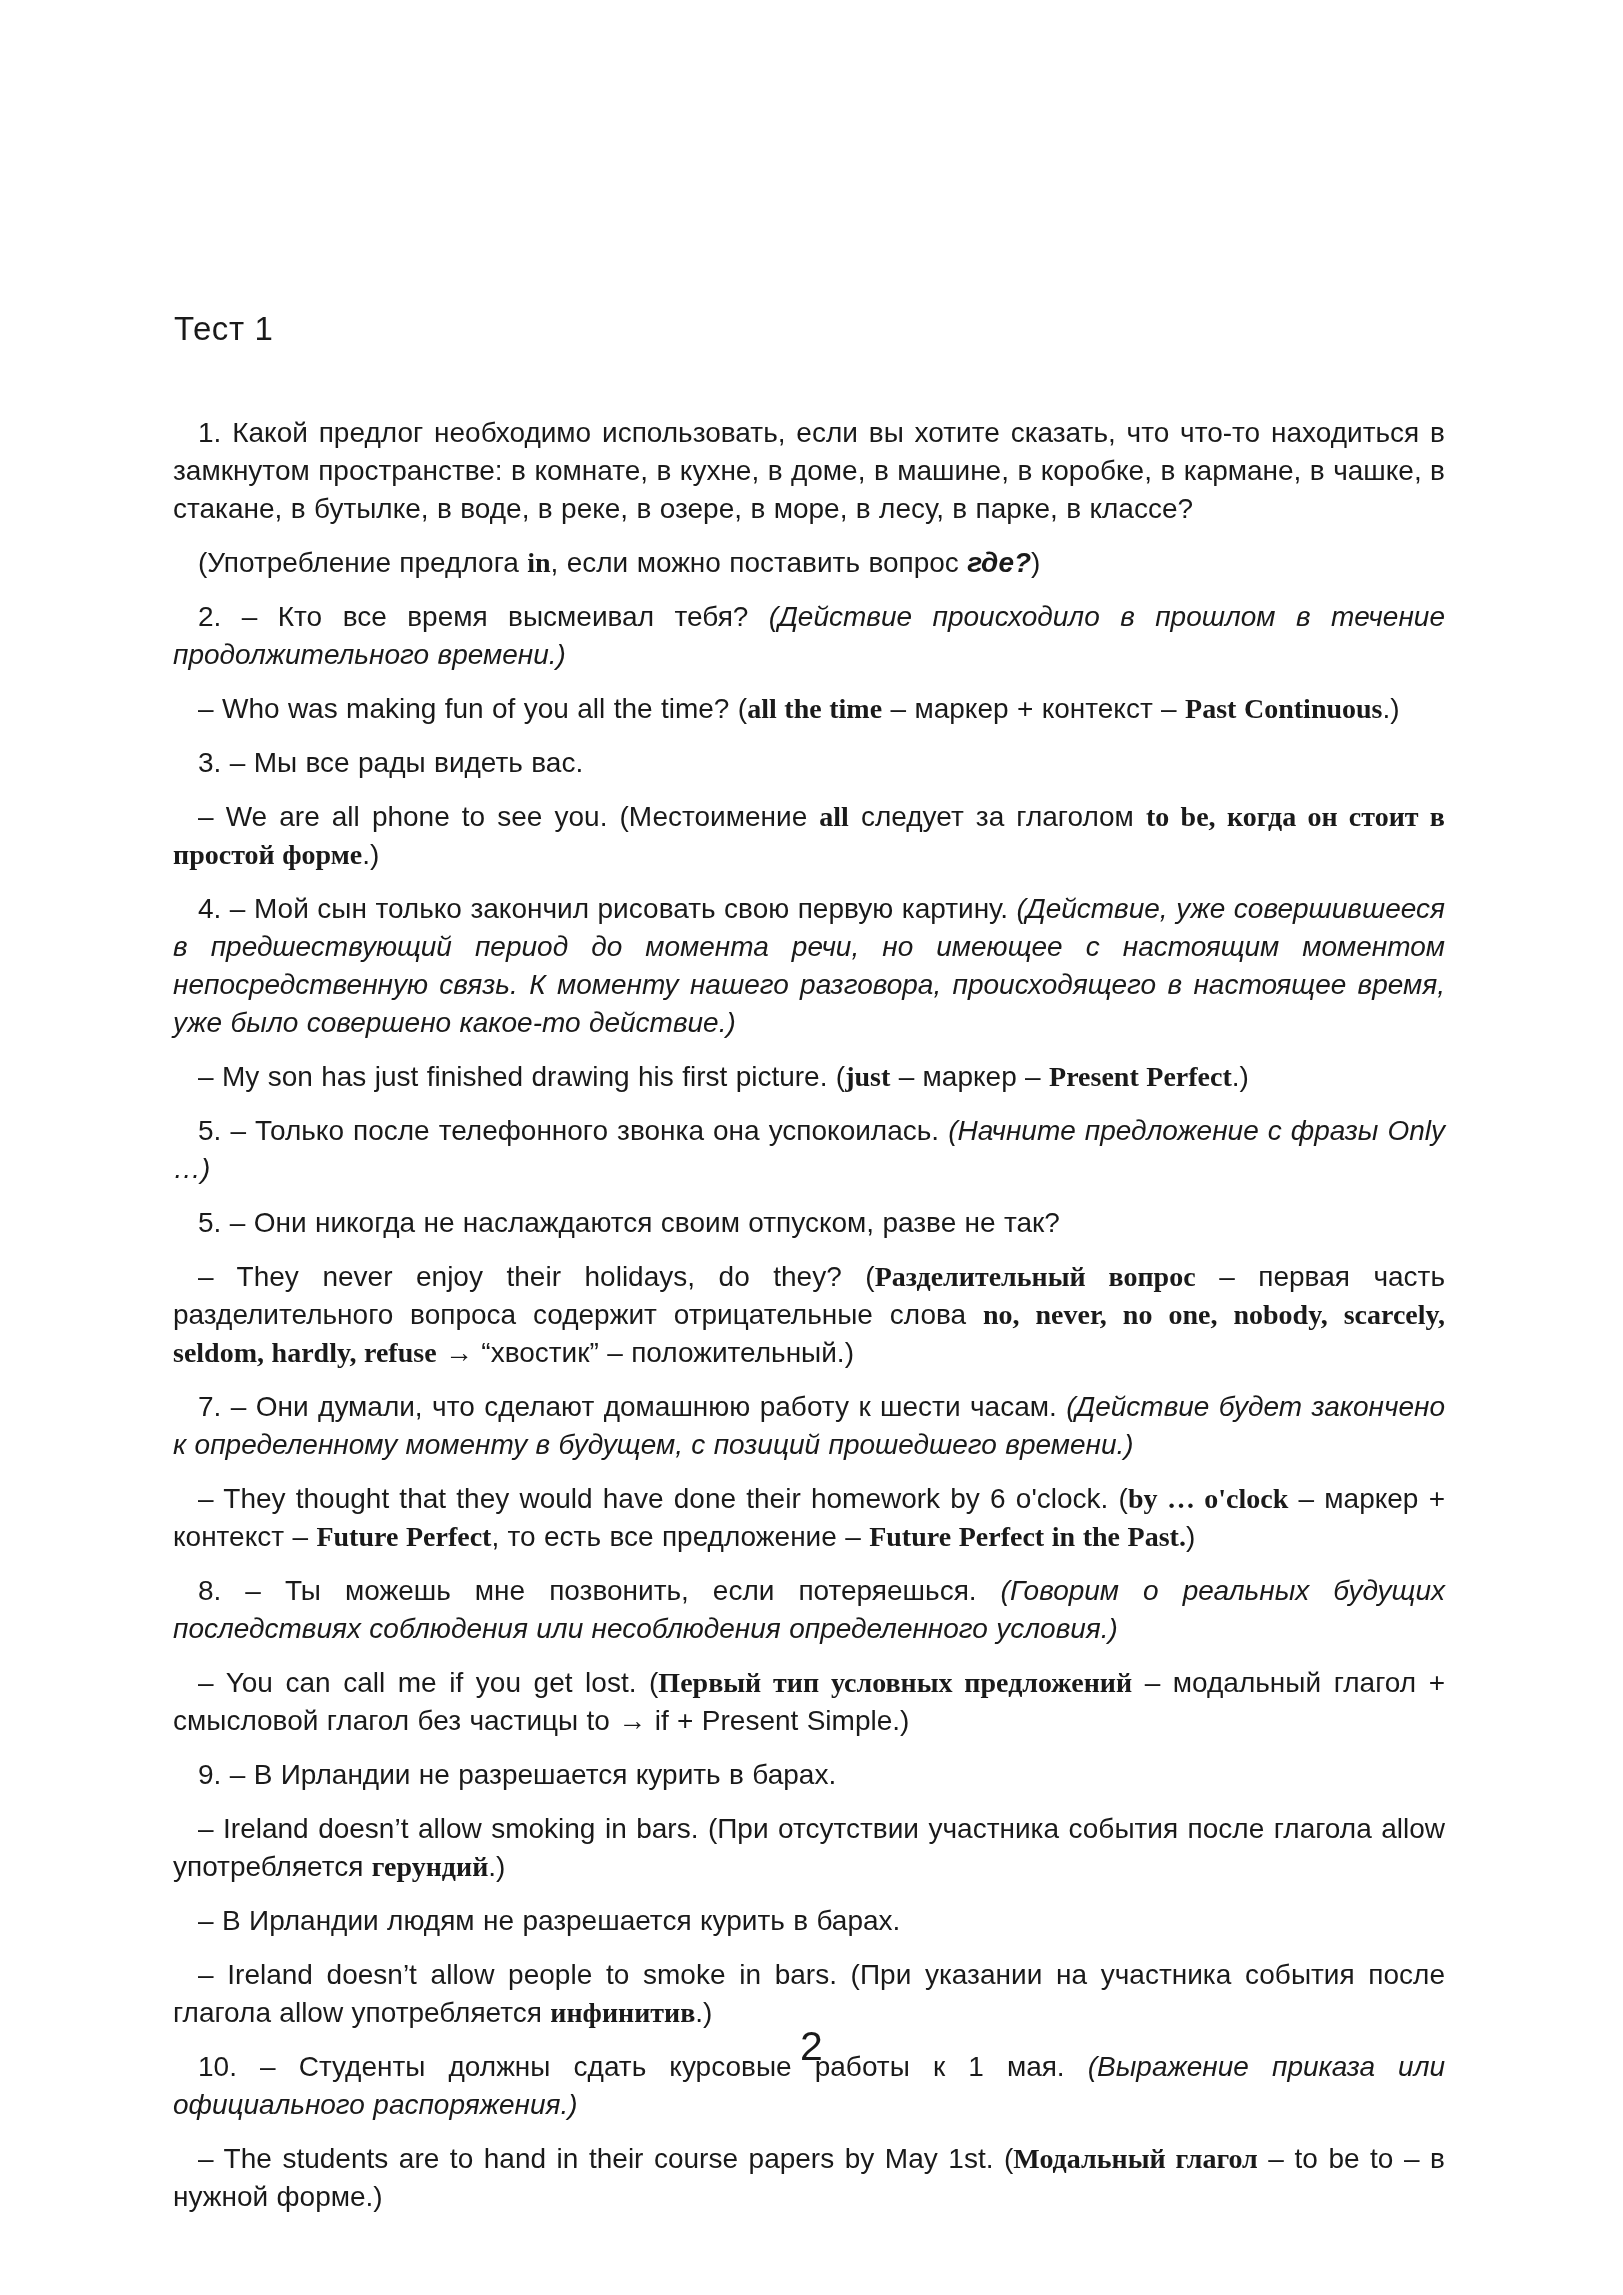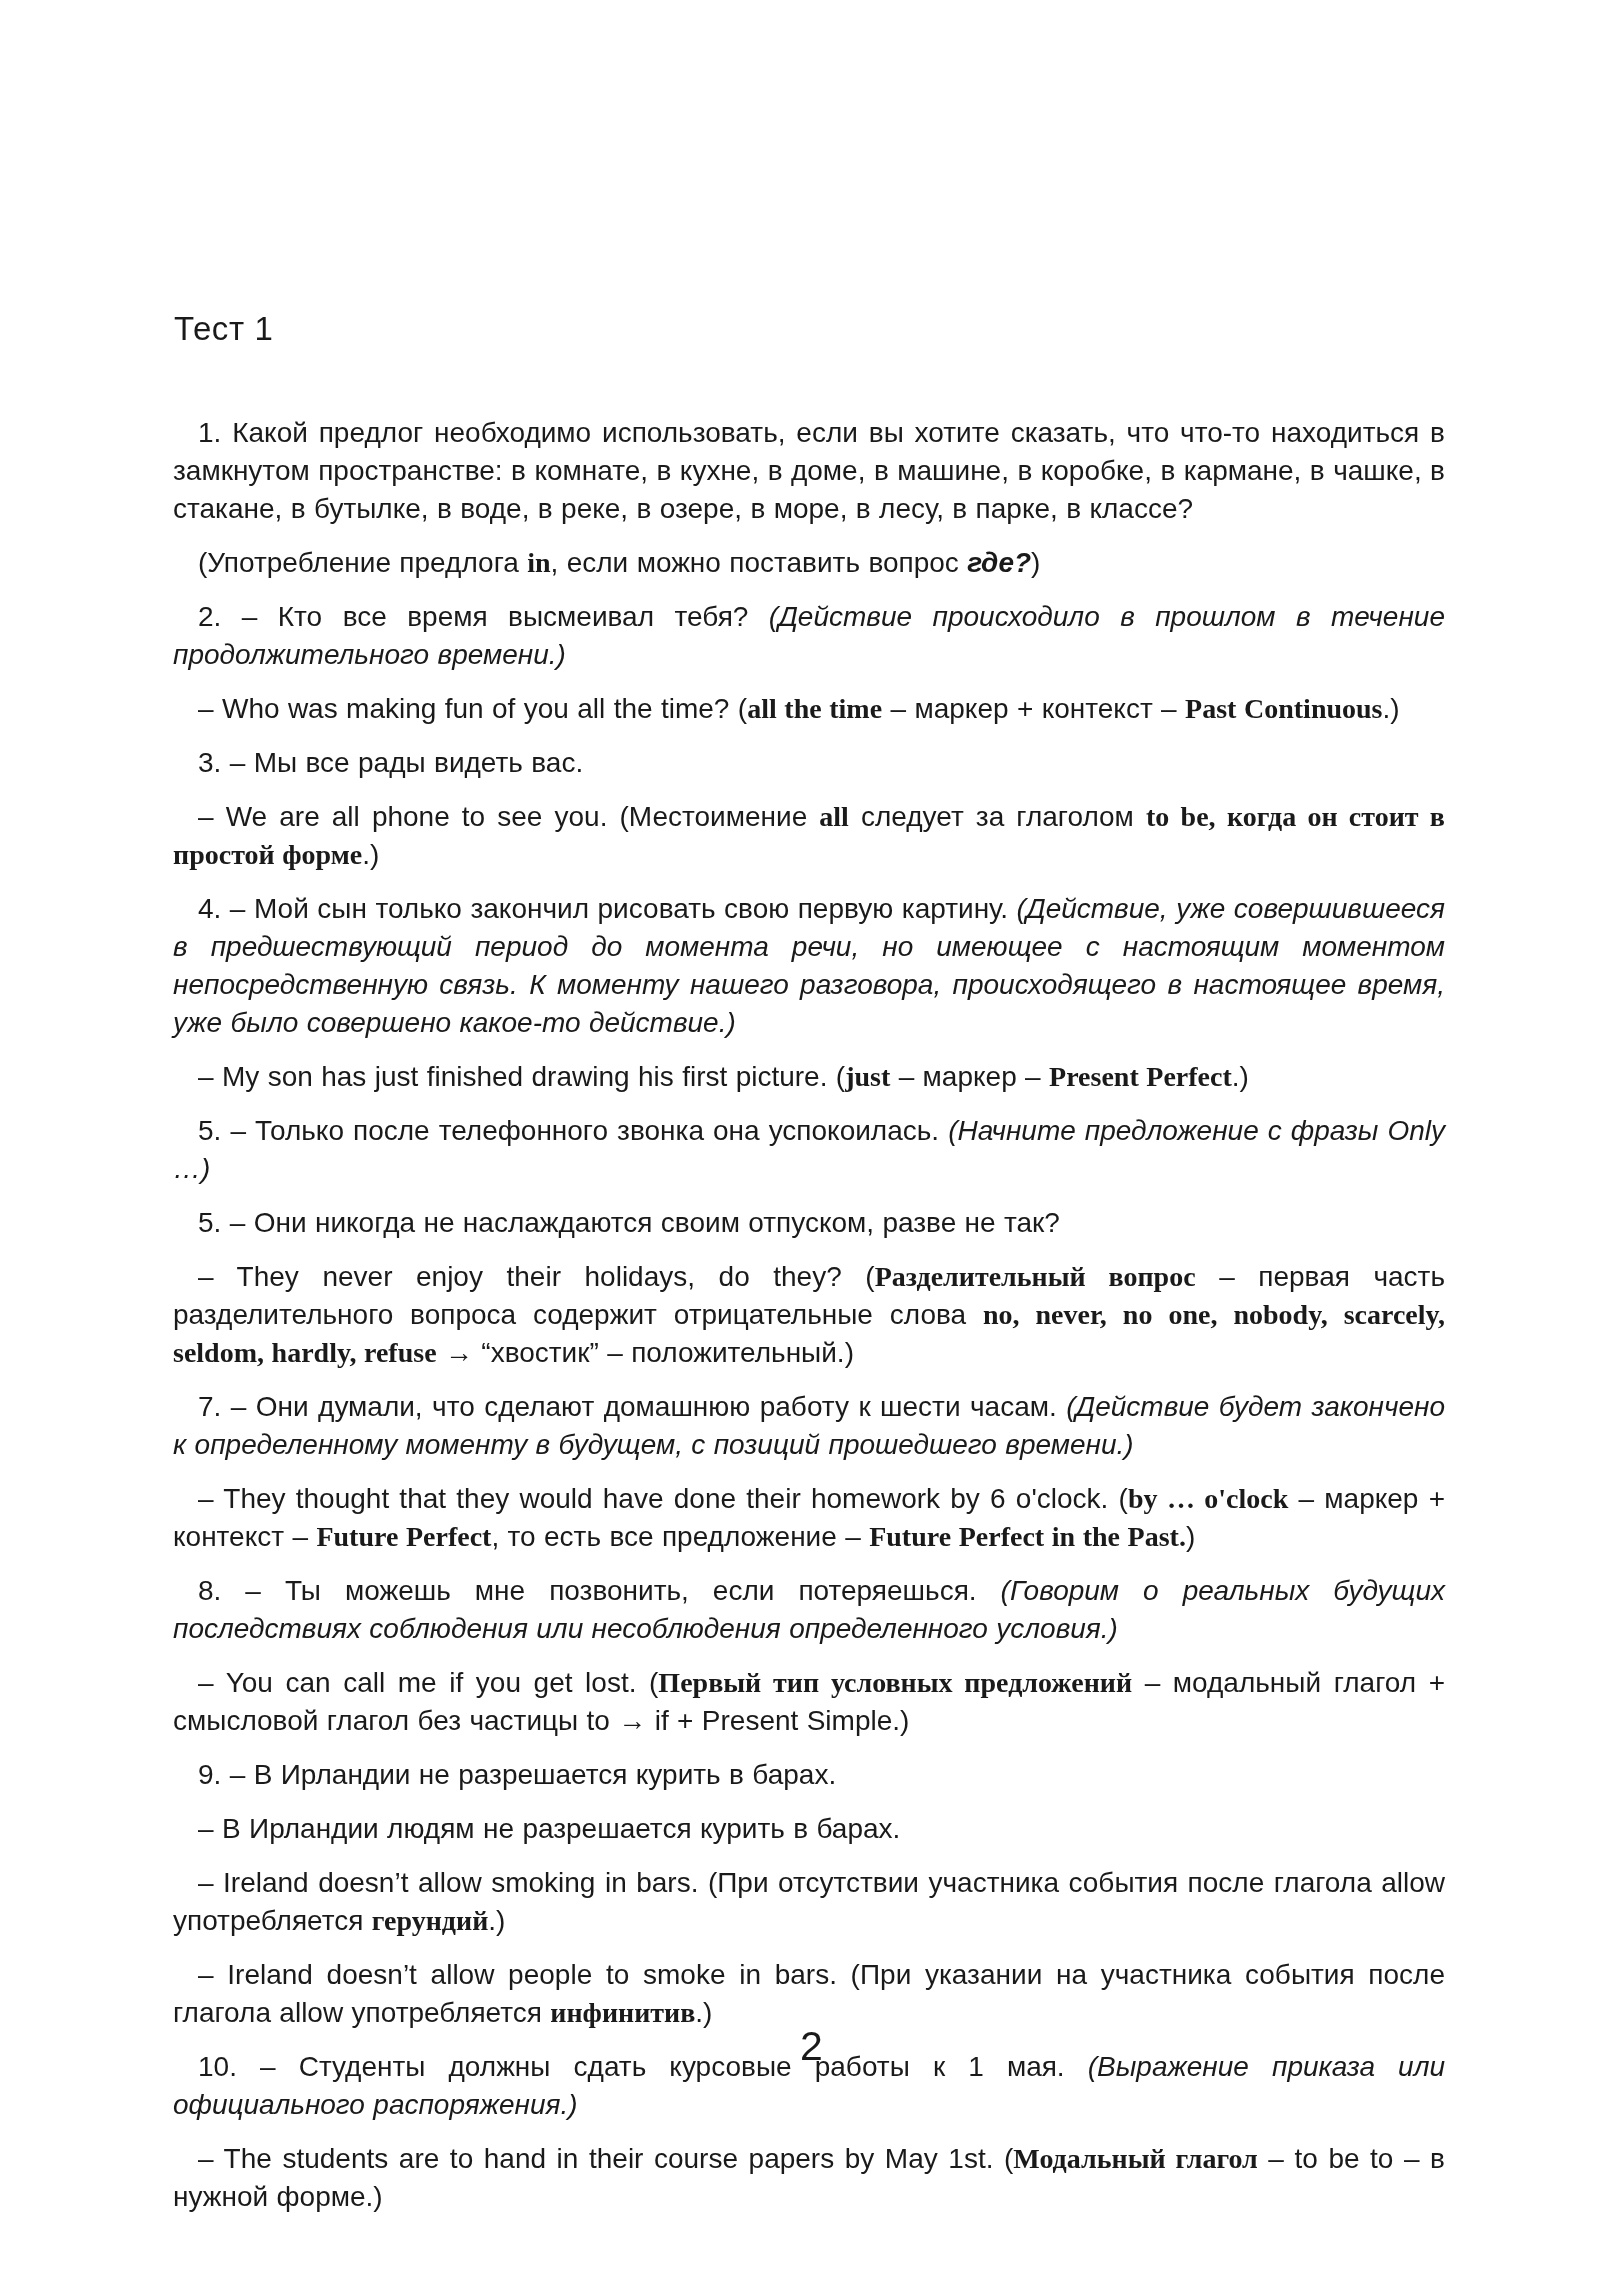--- a/index.html
+++ b/index.html
@@ -67,22 +67,22 @@
       <p class="para"><span class="seg-n">4. – Мой сын только закончил рисовать свою первую картину. </span><span class="seg-i">(Действие, уже совершившееся в предшествующий период до момента речи, но имеющее с настоящим моментом непосредственную связь. К моменту нашего разговора, происходящего в настоящее время, уже было совершено какое-то действие.)</span></p>
       <p class="para"><span class="seg-n">– My son has just finished drawing his first picture. (</span><span class="seg-b">just</span><span class="seg-n"> – маркер – </span><span class="seg-b">Present Perfect</span><span class="seg-n">.)</span></p>
       <p class="para"><span class="seg-n">5. – Только после телефонного звонка она успокоилась. </span><span class="seg-i">(Начните предложение с фразы Only …)</span></p>
       <p class="para"><span class="seg-n">5. – Они никогда не наслаждаются своим отпуском, разве не так?</span></p>
       <p class="para"><span class="seg-n">– They never enjoy their holidays, do they? (</span><span class="seg-b">Разделительный вопрос</span><span class="seg-n"> – первая часть разделительного вопроса содержит отрицательные слова </span><span class="seg-b">no, never, no one, nobody, scarcely, seldom, hardly, refuse</span><span class="seg-n"> → “хвостик” – положительный.)</span></p>
       <p class="para"><span class="seg-n">7. – Они думали, что сделают домашнюю работу к шести часам. </span><span class="seg-i">(Действие будет закончено к определенному моменту в будущем, с позиций прошедшего времени.)</span></p>
       <p class="para"><span class="seg-n">– They thought that they would have done their homework by 6 o'clock. (</span><span class="seg-b">by … o'clock</span><span class="seg-n"> – маркер + контекст – </span><span class="seg-b">Future Perfect</span><span class="seg-n">, то есть все предложение – </span><span class="seg-b">Future Perfect in the Past.</span><span class="seg-n">)</span></p>
       <p class="para"><span class="seg-n">8. – Ты можешь мне позвонить, если потеряешься. </span><span class="seg-i">(Говорим о реальных будущих последствиях соблюдения или несоблюдения определенного условия.)</span></p>
       <p class="para"><span class="seg-n">– You can call me if you get lost. (</span><span class="seg-b">Первый тип условных предложений</span><span class="seg-n"> – модальный глагол + смысловой глагол без частицы to → if + Present Simple.)</span></p>
       <p class="para"><span class="seg-n">9. – В Ирландии не разрешается курить в барах.</span></p>
+      <p class="para"><span class="seg-n">– Ireland doesn’t allow smoking in bars. (При отсутствии участника события после глагола allow употребляется </span><span class="seg-b">герундий</span><span class="seg-n">.)</span></p>
       <p class="para"><span class="seg-n">– В Ирландии людям не разрешается курить в барах.</span></p>
-      <p class="para"><span class="seg-n">– Ireland doesn’t allow smoking in bars. (При отсутствии участника события после глагола allow употребляется </span><span class="seg-b">герундий</span><span class="seg-n">.)</span></p>
       <p class="para"><span class="seg-n">– Ireland doesn’t allow people to smoke in bars. (При указании на участника события после глагола allow употребляется </span><span class="seg-b">инфинитив</span><span class="seg-n">.)</span></p>
       <p class="para"><span class="seg-n">10. – Студенты должны сдать курсовые работы к 1 мая. </span><span class="seg-i">(Выражение приказа или официального распоряжения.)</span></p>
       <p class="para"><span class="seg-n">– The students are to hand in their course papers by May 1st. (</span><span class="seg-b">Модальный глагол</span><span class="seg-n"> – to be to – в нужной форме.)</span></p>
     </div>
 
   <div class="page-number">2</div>
 </div>
 
 
 </body></html>

